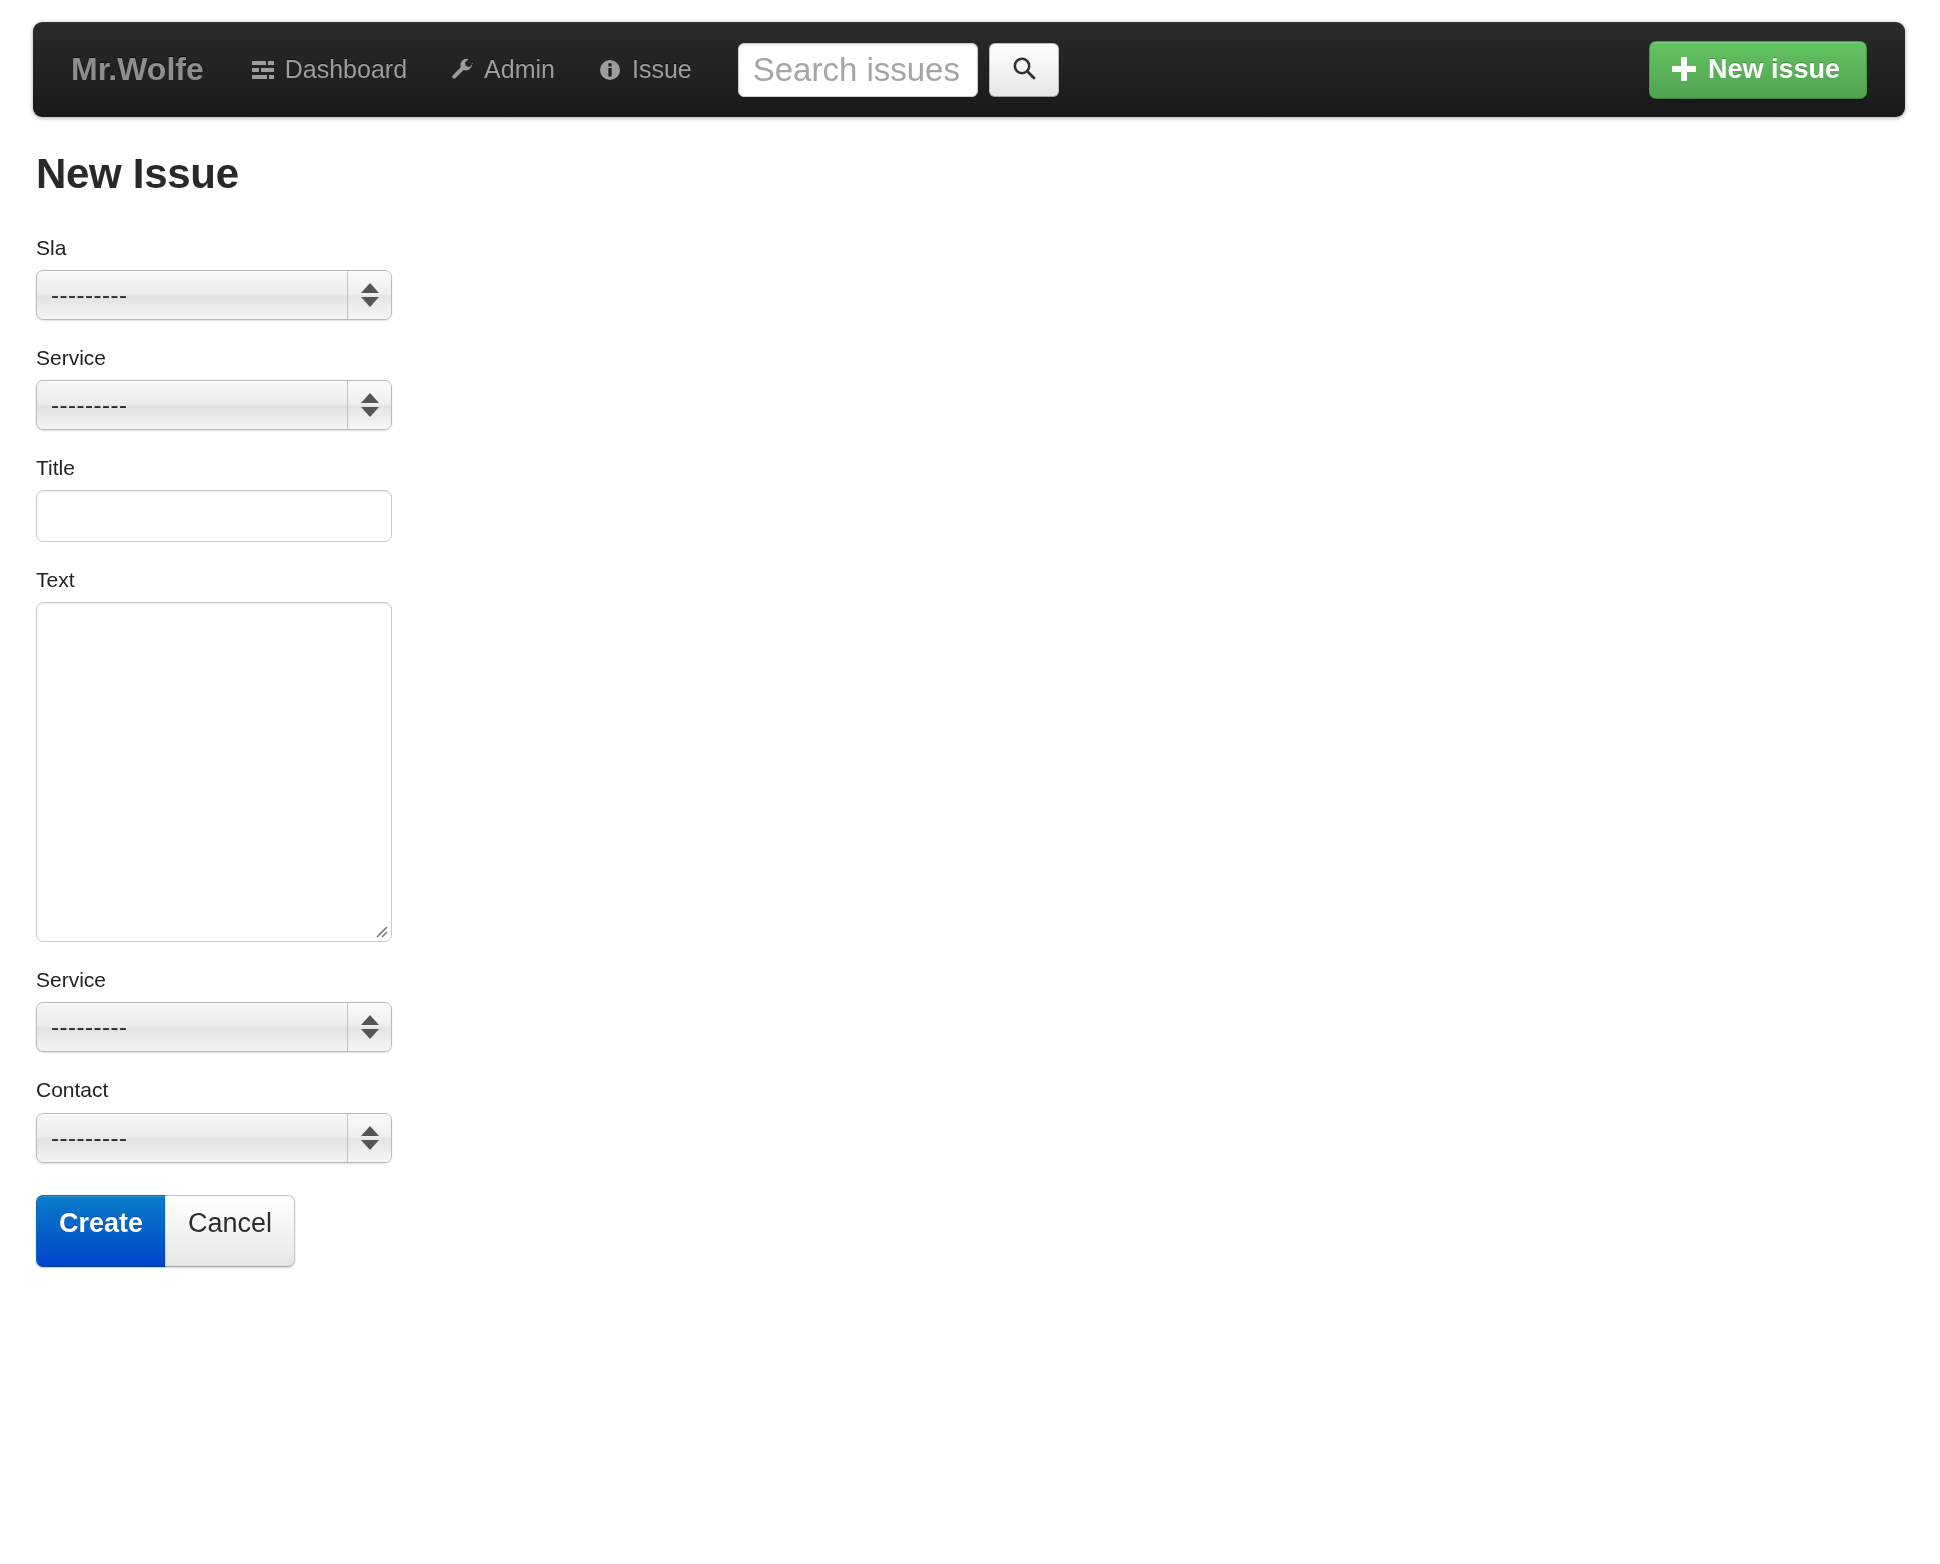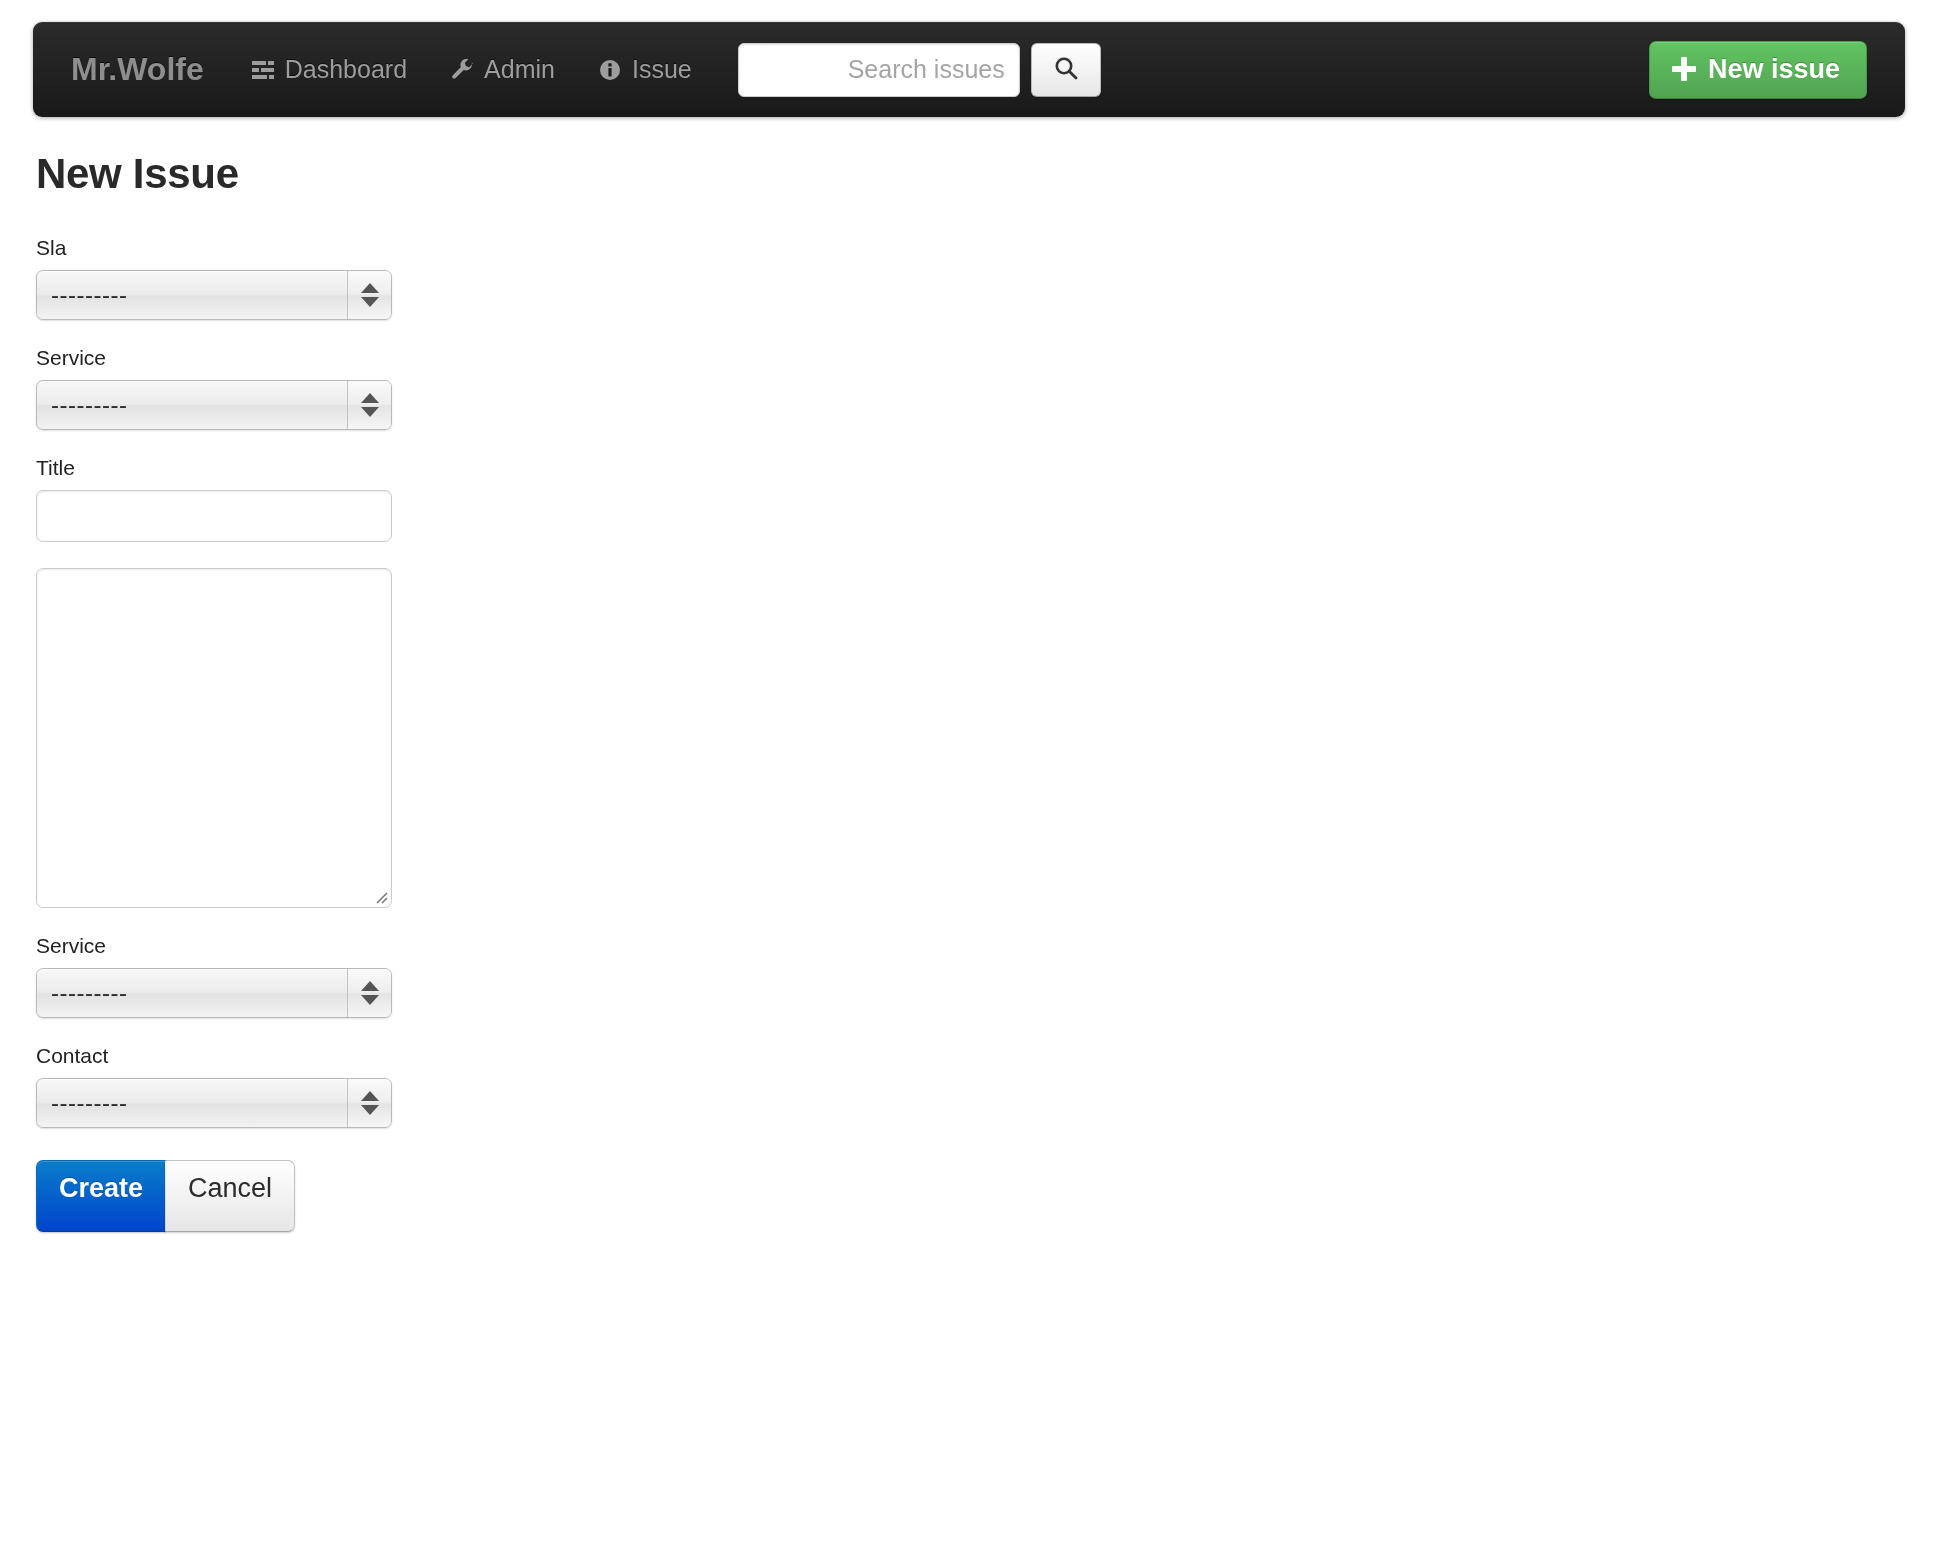--- a/index.html
+++ b/index.html
@@ -86,32 +86,31 @@
   .nav-icon svg { display: block; }
 
   
   .navbar-search {
     display: flex;
     align-items: center;
     margin-left: 24px;
     gap: 11px;
   }
   .search-input {
-    width: 282px;
+    width: 240px;
     height: 54px;
     border: 1px solid #ccc;
     border-radius: 6px;
     background: #ffffff;
-    font-size: 25px;
+    font-size: 33px;
     font-family: "Liberation Sans", sans-serif;
     color: #555;
     padding: 0 14px;
     outline: none;
     box-shadow: inset 0 1px 2px rgba(0,0,0,0.12);
-    text-align: right;
   }
   .search-input::placeholder { color: #a5a5a5; }
   .search-btn {
     width: 70px;
     height: 54px;
     border: 1px solid #bbbbbb;
     border-bottom-color: #a2a2a2;
     border-radius: 6px;
     background: linear-gradient(to bottom, #ffffff 0%, #e6e6e6 100%);
     box-shadow: inset 0 1px 0 rgba(255,255,255,0.9), 0 1px 2px rgba(0,0,0,0.16);
@@ -406,20 +405,21 @@
     </div>
 
     
     <div class="control-group">
       <label class="control-label">Title</label>
       <input class="text-input" type="text" placeholder="" style="">
     </div>
 
     
     <div class="control-group">
+      <label class="control-label">Text</label>
       <div class="textarea-wrap">
         <textarea class="text-area" placeholder="" style=""></textarea>
         <span class="resize-grip">
           <svg width="16" height="16" viewBox="0 0 16 16" aria-hidden="true">
             <line x1="15" y1="5" x2="5" y2="15" stroke="#777777" stroke-width="1.6"></line>
             <line x1="15" y1="10" x2="10" y2="15" stroke="#777777" stroke-width="1.6"></line>
           </svg>
         </span>
       </div>
     </div>

